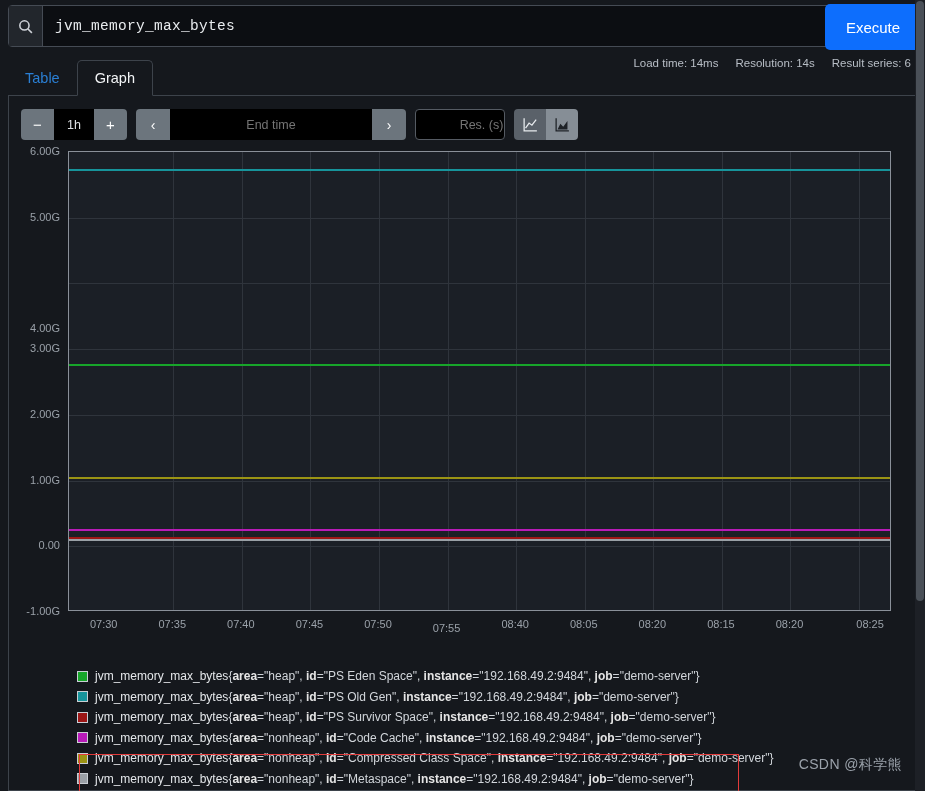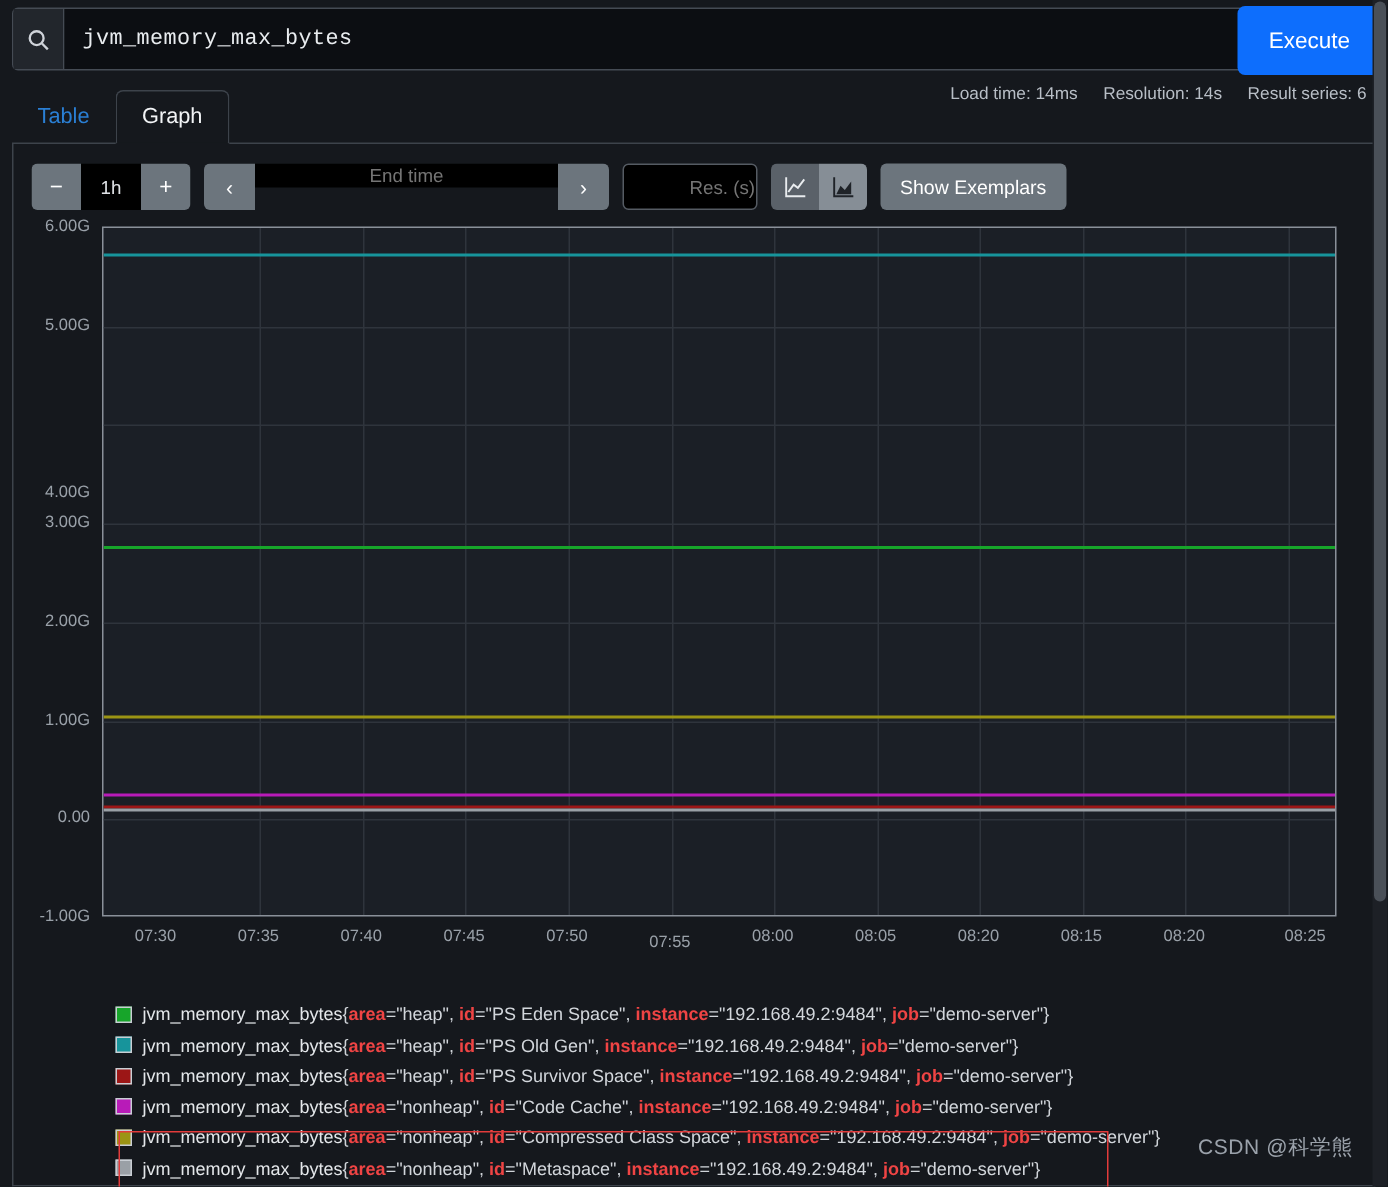--- a/index.html
+++ b/index.html
@@ -90,21 +90,21 @@
     font-size: 15px; cursor: pointer;
   }
   .rng-minus, .rng-plus { width: 33px; height: 31px; }
   .rng-val {
     width: 40px; height: 31px; background: #000; color: #dfe2e6;
     border: none; outline: none; text-align: center; font-size: 12.5px;
   }
   .endtime-grp { width: 270px; }
   .et-prev, .et-next { width: 34px; height: 31px; font-size: 14px; }
   .et-input {
-    flex: 1; height: 16px; background: #000; border: none; outline: none;
+    flex: 1; height: 31px; background: #000; border: none; outline: none;
     color: #9aa2ab; text-align: center; font-size: 12.5px;
   }
   .res-input {
     width: 90px; height: 31px; background: #000;
     border: 1px solid #555b63; border-radius: 4px; outline: none;
     color: #8e959d; text-align: center; font-size: 12.5px; padding-left: 43px;
   }
   .chart-type { display: flex; border-radius: 4px; overflow: hidden; }
   .ct-btn {
     width: 32px; height: 31px; display: flex; align-items: center;
@@ -151,21 +151,21 @@
   .legend-row {
     display: flex; align-items: center; height: 20.5px;
     font-size: 12px; color: #d5d9de; white-space: nowrap;
     cursor: pointer;
   }
   .swatch {
     width: 11px; height: 11px; margin-right: 7px; flex: none;
     border: 1px solid #c9ced4;
   }
   .lbl-metric { color: #e4e7ea; }
-  .lbl-key { font-weight: bold; color: #ef4444; }
+  .lbl-key { font-weight: bold; color: #e5e5e5; }
   .lbl-val { color: #d2d6db; }
   .lbl-punc { color: #cfd3d8; }
 
   
   .redbox {
     position: absolute; left: 70px; top: 658px;
     width: 660px; height: 101px;
     border: 1px solid #e33b3b;
     pointer-events: none;
   }
@@ -254,21 +254,20 @@
           </svg>
         </div>
         <div class="ct-btn off">
           <svg width="17" height="17" viewBox="0 0 24 24" fill="none" stroke="#1f2328" stroke-width="1.8">
             <polyline points="3,3 3,21 21,21"></polyline>
             <path d="M5 19 L9 11 L13 15 L19 7 L19 19 Z" fill="#1f2328" stroke="none"></path>
           </svg>
         </div>
       </div>
 
-      <button class="exemplar-btn">Show Exemplars</button>
     </div>
 
     <div class="plot-wrap">
       <div class="ylabels">
           <div class="ylab" style="top: 7px;">6.00G</div>
           <div class="ylab" style="top: 72.7143px; margin-left: 20px;">5.00G</div>
           <div class="ylab" style="top: 138.429px; margin-top: 46px;">4.00G</div>
           <div class="ylab" style="top: 204.143px;">3.00G</div>
           <div class="ylab" style="top: 269.857px;">2.00G</div>
           <div class="ylab" style="top: 335.571px;">1.00G</div>
@@ -300,21 +299,21 @@
           <div class="series-line" style="top: 324.943px; background: rgb(155, 148, 20);"></div>
           <div class="series-line" style="top: 386.714px; background: rgb(154, 160, 166);"></div>
         </div>
       <div class="xlabels">
           <div class="xlab" style="left: 35.6633px; top: 4px;">07:30</div>
           <div class="xlab" style="left: 104.247px; top: 4px;">07:35</div>
           <div class="xlab" style="left: 172.83px; top: 4px;">07:40</div>
           <div class="xlab" style="left: 241.413px; top: 4px;">07:45</div>
           <div class="xlab" style="left: 309.997px; top: 4px;">07:50</div>
           <div class="xlab" style="left: 378.58px; top: 8px;">07:55</div>
-          <div class="xlab" style="left: 447.163px; top: 4px;">08:00</div>
+          <div class="xlab" style="left: 447.163px; top: 4px;">08:40</div>
           <div class="xlab" style="left: 515.747px; top: 4px;">08:05</div>
           <div class="xlab" style="left: 584.33px; top: 4px;">08:20</div>
           <div class="xlab" style="left: 652.913px; top: 4px;">08:15</div>
           <div class="xlab" style="left: 721.497px; top: 4px;">08:20</div>
           <div class="xlab" style="left: 790.08px; top: 4px; margin-left: 12px;">08:25</div>
         </div>
     </div>
 
     <div class="legend">
         <div class="legend-row">

